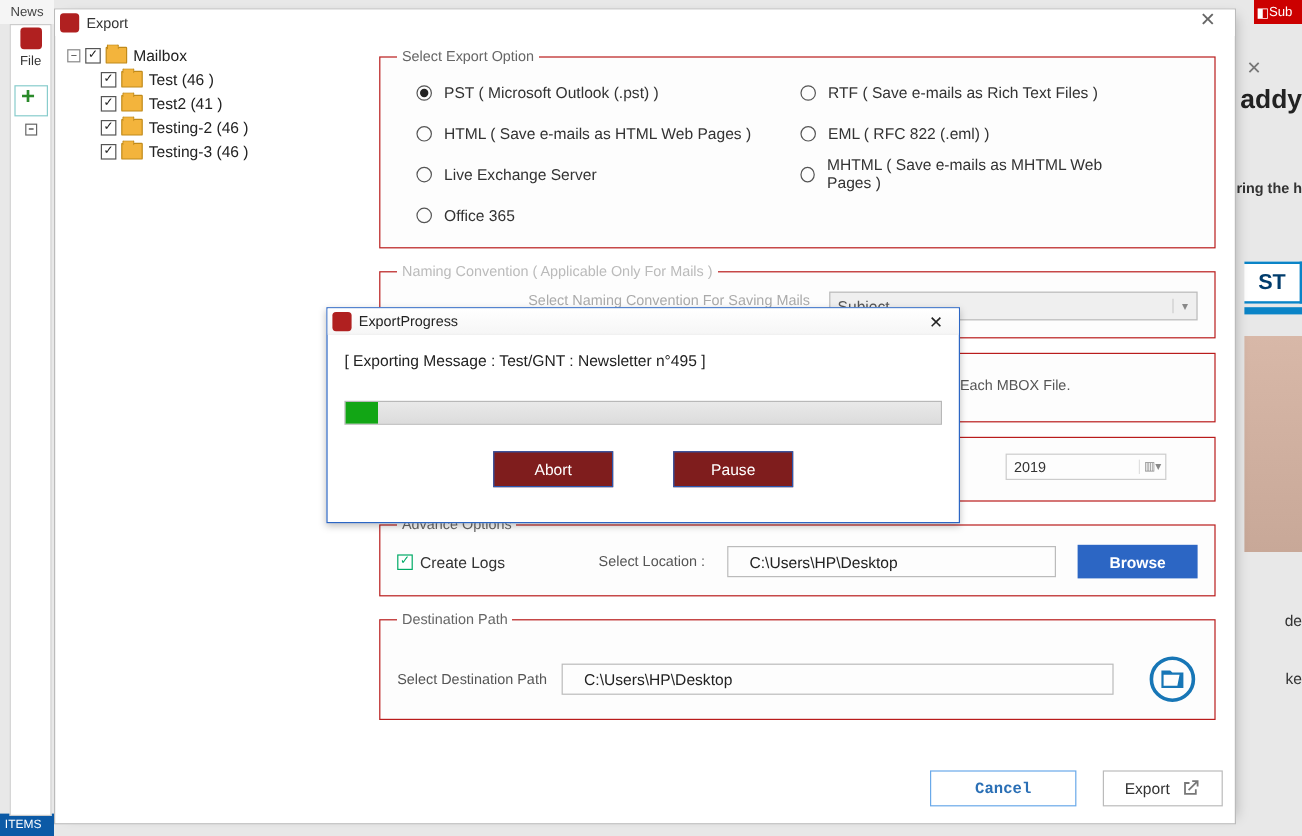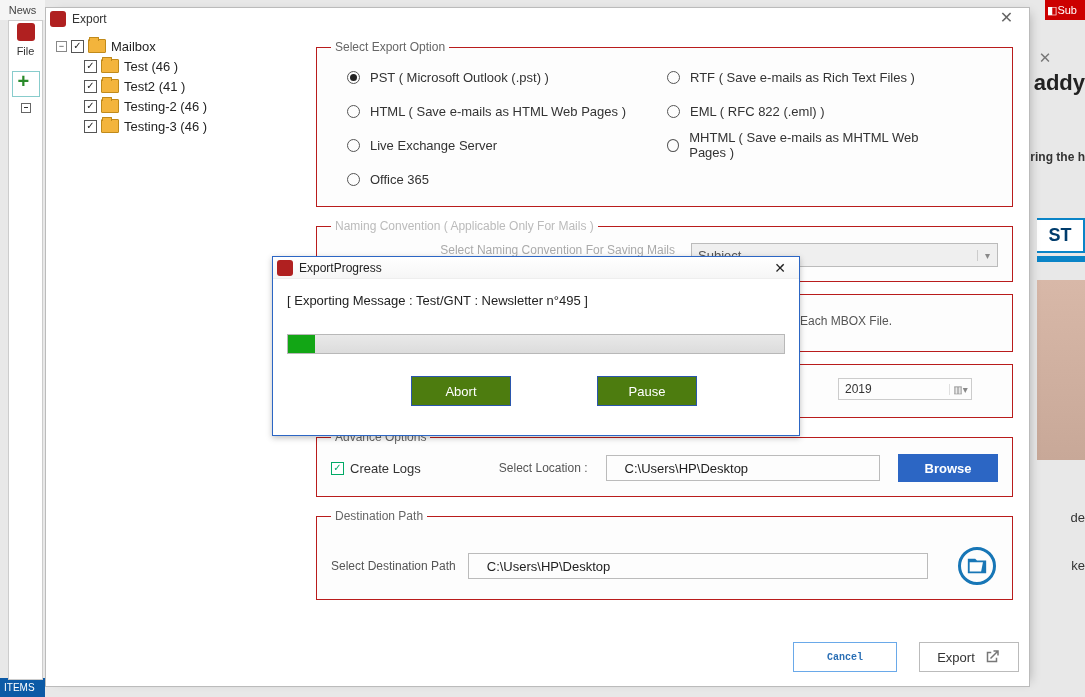--- a/index.html
+++ b/index.html
@@ -76,39 +76,39 @@
   .adv-row .loclabel { font-size:12px; color:#555; margin-left:60px; }
   .path-input { flex:1; height:26px; border:1px solid #bbb; padding:0 16px; font-size:13px; color:#222; display:flex; align-items:center; }
   .btn-blue { background:#2c66c4; color:#fff; border:0; height:28px; width:100px; font-size:13px; cursor:default;font-weight:bold; }
 
   .dest-row { display:flex; align-items:center; gap:12px; }
   .dest-row .lbl { font-size:12px; color:#555; }
   .dest-row .circ { width:38px; height:38px; border:3px solid #1776b6; border-radius:50%; display:flex; align-items:center; justify-content:center; }
   .dest-row .circ svg { width:22px; height:22px; }
 
   .bottom-btns { position:absolute; bottom:14px; right:10px; display:flex; gap:22px; }
-  .btn-cancel { width:104px; height:30px; border:1px solid #6aa9e9; background:#fff; color:#2a6fb5; font-size:10px; font-weight:700; font-family: 'Courier New', monospace; }
+  .btn-cancel { width:122px; height:30px; border:1px solid #6aa9e9; background:#fff; color:#2a6fb5; font-size:13px; font-weight:700; font-family: 'Courier New', monospace; }
   .btn-export { width:100px; height:30px; border:1px solid #bbb; background:#fff; color:#333; font-size:13px; display:flex; align-items:center; justify-content:center; gap:8px; }
   .btn-export svg { width:18px; height:18px; }
 
   
   .progress-dlg {
     position:absolute; top:256px; left:272px; width:528px; height:180px;
     background:#fff; border:1px solid #2c66c4; box-shadow:0 2px 6px rgba(0,0,0,.25);
     z-index: 10;
   }
   .progress-dlg .tb { height:22px; width:100%; display:flex; align-items:center; border-bottom:1px solid #eee; background:linear-gradient(#fff,#f6f6f6);}
   .progress-dlg .tb .ic { width:16px; height:16px; margin:0 6px 0 4px; background:#b02020; border-radius:3px; }
   .progress-dlg .tb .t { font-size:12px; color:#222; }
   .progress-dlg .tb .x { margin-left:auto; width:38px; text-align:center; color:#222; font-size:14px;}
   .progress-dlg .msg { padding:14px 14px 0; font-size:13px; color:#222; }
   .progress-dlg .bar { margin:26px 14px 0; height:20px; border:1px solid #b8b8b8; background:linear-gradient(#e9e9e9,#dcdcdc); position:relative; }
   .progress-dlg .bar .fill { position:absolute; left:0; top:0; bottom:0; width:5.5%; background:#12a615; }
   .progress-dlg .btns { display:flex; justify-content:center; gap:50px; margin-top:22px; }
-  .progress-dlg .btns button { width:100px; height:30px; background:#4d7c0f; color:#fff; border:1px solid #2a56ad; font-size:13px;margin-left:36px; }
+  .progress-dlg .btns button { width:100px; height:30px; background:#7f1d1d; color:#fff; border:1px solid #2a56ad; font-size:13px; }
 
   
   .under { opacity:1; }
 
   input[type=text]{ border:0; outline:none; width:100%; font-size:13px; background:transparent; color:#222; }
 </style>
 </head>
 <body>
 
 <div class="bg-news">News</div>

